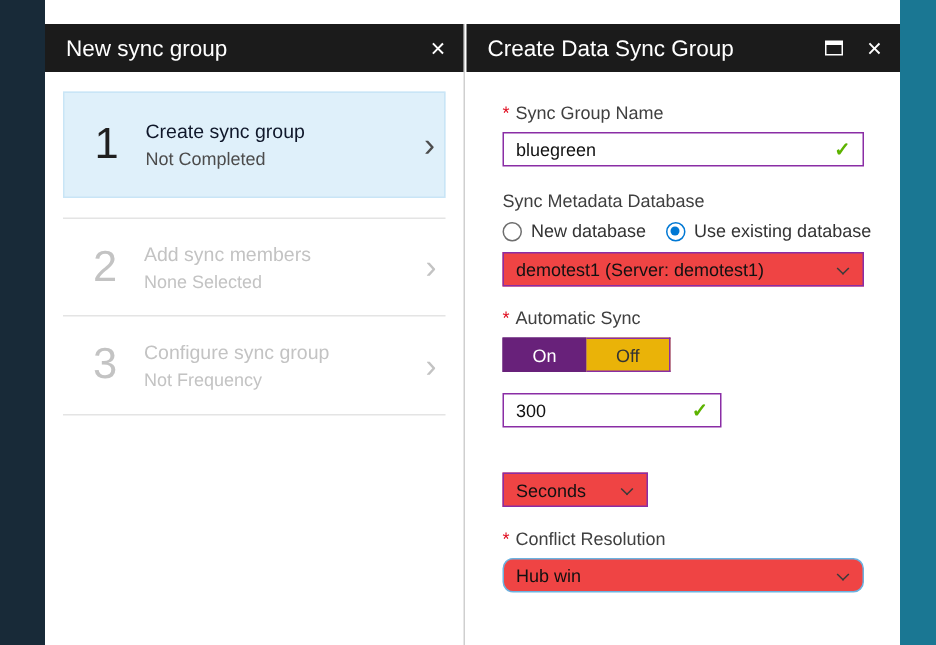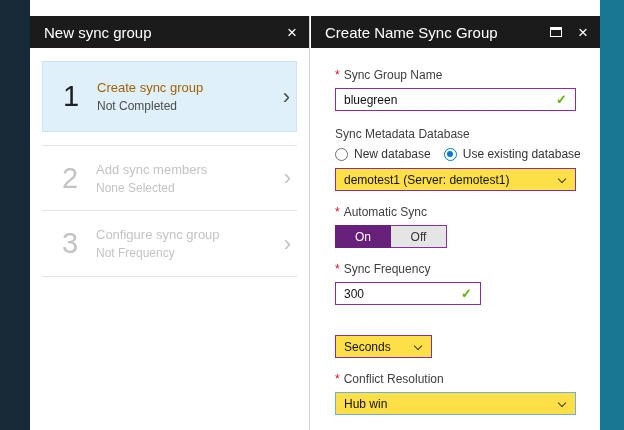--- a/index.html
+++ b/index.html
@@ -24,54 +24,54 @@
   
   .steps { margin:13px 12px 0 12px; }
   .step { display:flex; align-items:center; padding:0 6px; position:relative; }
   .step .num { width:44px; text-align:center; font-size:29px; font-weight:400; }
   .step .txt { display:flex; flex-direction:column; gap:4px; margin-left:4px; }
   .step .t1 { font-size:13px; }
   .step .t2 { font-size:12px; }
   .step .chev { margin-left:auto; font-size:22px; line-height:0.8; }
   .step.active { height:71px; background:#dff0fa; border:1px solid #c9e5f6; cursor:pointer; }
   .step.active .num { color:#1f1f1f; }
-  .step.active .t1 { color:#a16207; }
+  .step.active .t1 { color:#0f172a; }
   .step.active .t2 { color:#4c4c4c; }
   .step.active .chev { color:#4c4c4c; }
   .step.disabled { height:66px; border-bottom:1px solid #e4e4e4; color:#bdbdbd; cursor:default; }
   .step.disabled .num, .step.disabled .t1, .step.disabled .t2, .step.disabled .chev { color:#c3c3c3; }
   .step.sep-top { margin-top:13px; border-top:1px solid #e4e4e4; }
 
   
   .form { padding:20px 24px 0 24px; }
   .lbl { font-size:12px; color:#404040; margin-bottom:6px; white-space:nowrap; }
   .req { color:#e00b1e; margin-right:4px; }
 
   .tb { height:23px; border:1px solid #8a2da5; display:flex; align-items:center; padding:8px 8px; font-size:12px; color:#111; background:#fff; cursor:text; }
   .tb .check { margin-left:auto; color:#5db300; font-size:13px; font-weight:bold; }
   .tb-name { margin-bottom:16px; }
   .tb-freq { width:146px; margin-bottom:30px; }
 
-  .dd { position:relative; height:23px; border:1px solid #8a2da5; display:flex; align-items:center; padding:0 26px 0 8px; font-size:12px; color:#111; background:#fde047; cursor:pointer; }
+  .dd { position:relative; height:23px; border:1px solid #8a2da5; display:flex; align-items:center; padding:0 26px 0 8px; font-size:12px; color:#111; background:#ef4444; cursor:pointer; }
   .dd .car { position:absolute; right:10px; top:7px; width:6px; height:6px; border-right:1.5px solid #3a3a3a; border-bottom:1.5px solid #3a3a3a; transform:rotate(45deg); }
   .dd-db   { margin-bottom:14px; }
   .dd-unit { width:97px; margin-bottom:14px; }
-  .dd-conf { border-color:#6bb2e0; }
+  .dd-conf { border-color:#6bb2e0;border-radius:7px; }
 
   .lbl-meta { margin-top:0; }
   .radios { display:flex; align-items:center; margin-bottom:7px; }
   .radio { display:flex; align-items:center; margin-right:13px; font-size:12px; color:#333; cursor:pointer; white-space:nowrap; }
   .rdot { width:13px; height:13px; border-radius:50%; border:1px solid #6e6e6e; margin-right:6px; position:relative; background:#fff; flex:0 0 13px; }
   .rdot.sel { border-color:#0078d4; }
   .rdot.sel::after { content:""; position:absolute; left:2.5px; top:2.5px; width:6px; height:6px; border-radius:50%; background:#0078d4; }
 
   .toggle { display:flex; margin-bottom:14px; }
   .tbtn { width:56px; height:23px; display:flex; align-items:center; justify-content:center; font-size:12px; cursor:pointer; }
   .tbtn.on  { background:#68217a; color:#fff; border:1px solid #68217a; }
-  .tbtn.off { background:#e5e5e5; color:#333; border:1px solid #8a2da5; border-left:none; }
+  .tbtn.off { background:#eab308; color:#333; border:1px solid #8a2da5; border-left:none; }
 </style>
 </head>
 <body>
 
 <div class="screen">
 
   <div class="left-rail"></div>
 
   <section class="panel panel-left">
     <header class="blade-header">
@@ -106,21 +106,21 @@
           <span class="t2">Not Frequency</span>
         </span>
         <span class="chev">›</span>
       </div>
 
     </div>
   </section>
 
   <section class="panel panel-right">
     <header class="blade-header">
-      <h1 class="blade-title">Create Name Sync Group</h1>
+      <h1 class="blade-title">Create Data Sync Group</h1>
       <span class="max-icon"></span>
       <span class="hicon">×</span>
     </header>
 
     <div class="form">
 
       <div class="lbl">
         <span class="req">*</span><span>Sync Group Name</span>
       </div>
       <div class="tb tb-name">
@@ -147,23 +147,20 @@
       </div>
 
       <div class="lbl">
         <span class="req">*</span><span>Automatic Sync</span>
       </div>
       <div class="toggle">
         <span class="tbtn on">On</span>
         <span class="tbtn off">Off</span>
       </div>
 
-      <div class="lbl">
-        <span class="req">*</span><span>Sync Frequency</span>
-      </div>
       <div class="tb tb-freq">
         <span>300</span>
         <span class="check">✓</span>
       </div>
 
       <div class="dd dd-unit">
         <span>Seconds</span>
         <span class="car"></span>
       </div>
 

